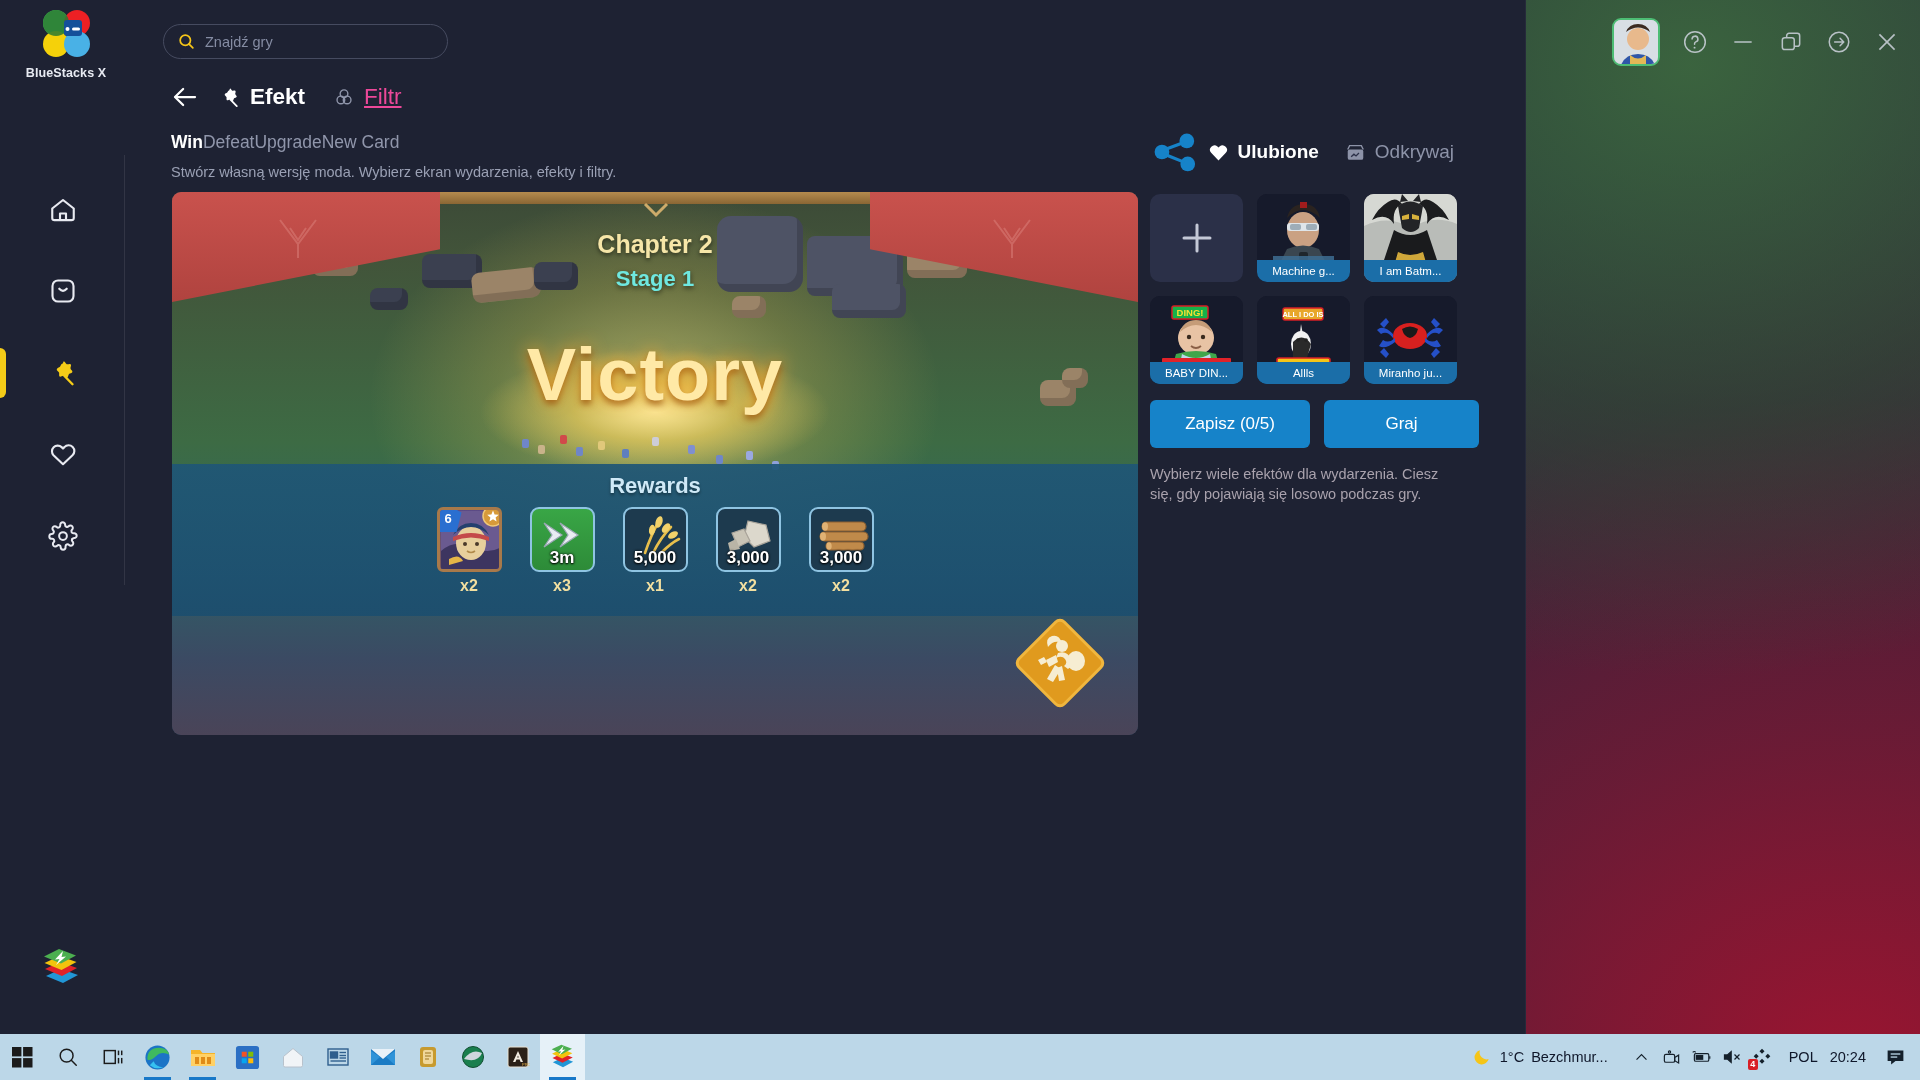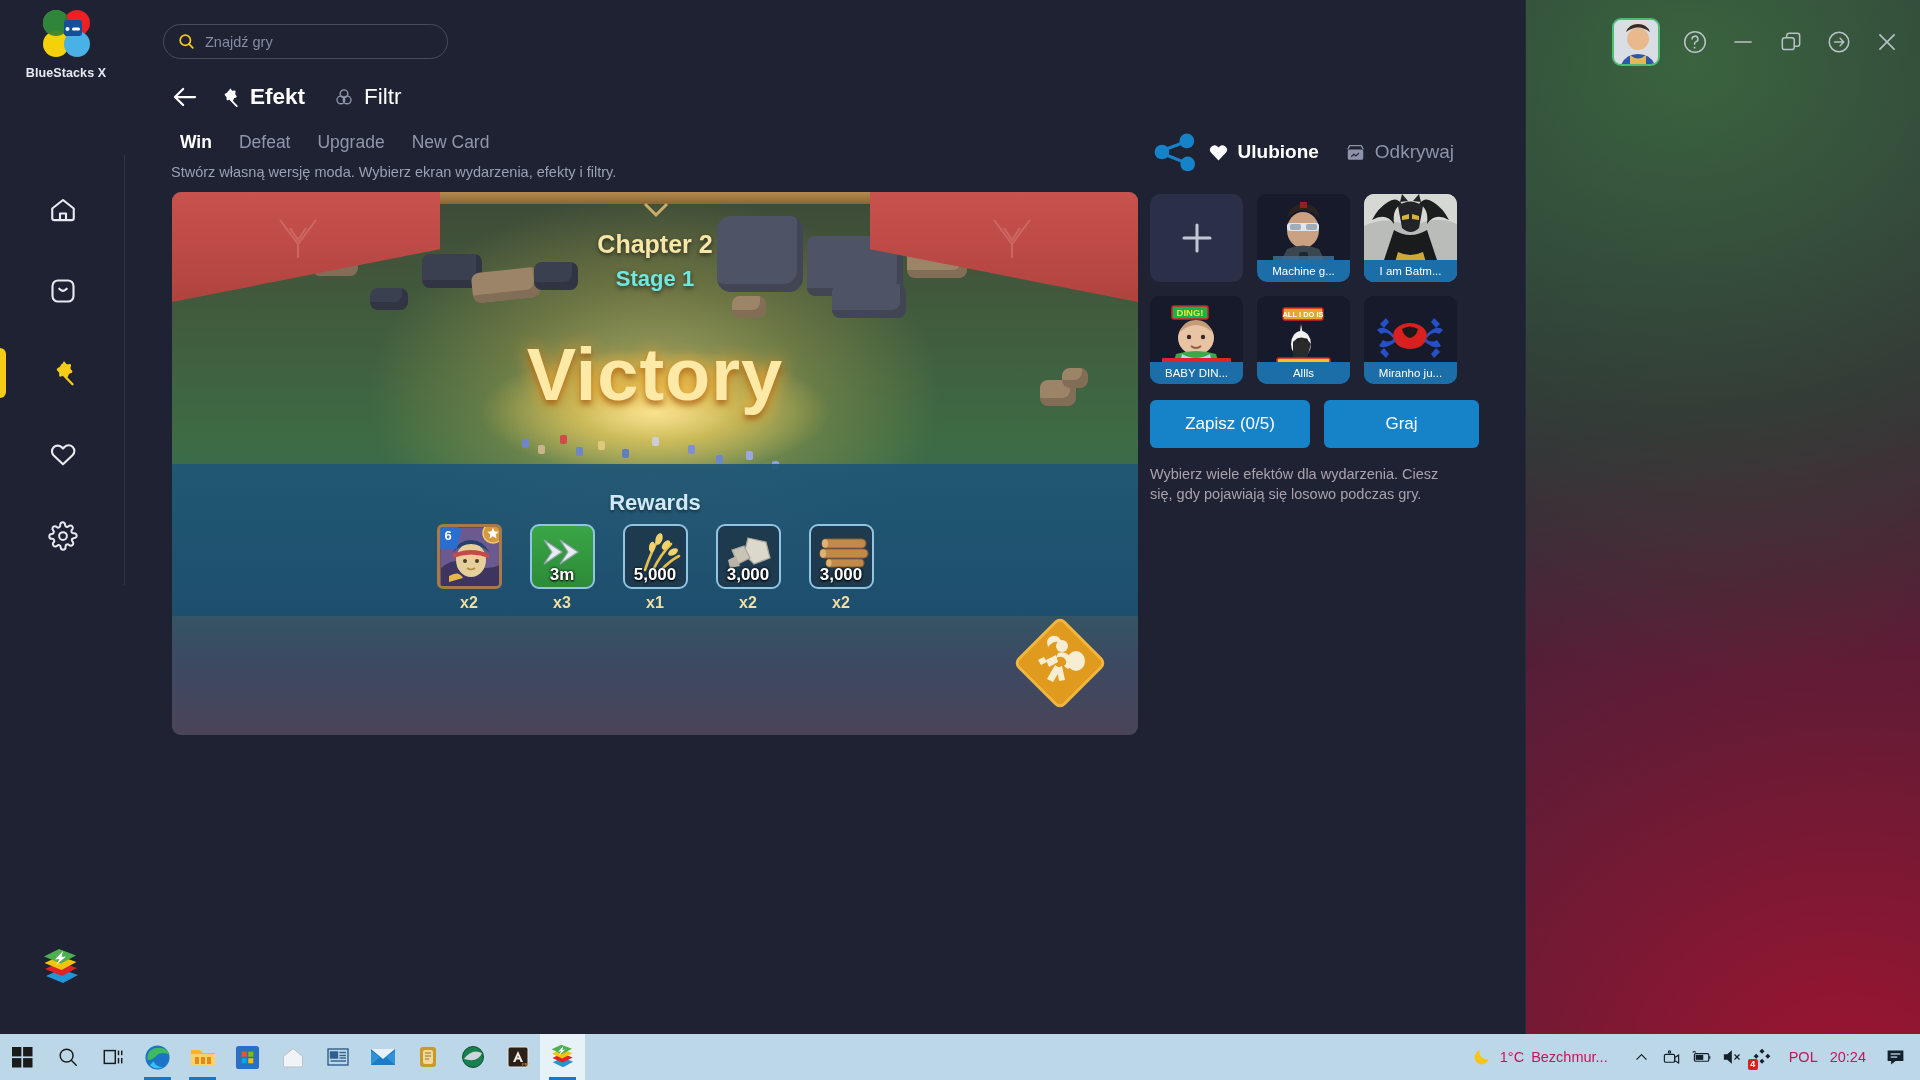--- a/index.html
+++ b/index.html
@@ -59,24 +59,24 @@
   .rail-active-bar{ position:absolute; left:-6px; width:12px; height:50px; background:#f5cc18; border-radius:6px;}
 
   .bs-bottom{ position:absolute; left:36px; bottom:42px; width:50px; height:50px; }
 
   
   .subhead{ position:absolute; left:170px; top:82px; display:flex; align-items:center; gap:0; }
   .back-arrow{ width:30px;height:30px; margin-right:18px; cursor:pointer;}
   .tool{ display:flex; align-items:center; gap:9px; margin-right:28px; cursor:pointer;}
   .tool .lbl{ font-size:22.5px; font-weight:bold; }
   .tool.active .lbl{ color:#ffffff; }
-  .tool.dim .lbl{ color:#ffffff; font-weight:normal; }
-
-  
-  .tabs{ position:absolute; left:180px; top:132px; display:flex; gap:27px; align-items:flex-end;}
+  .tool.dim .lbl{ color:#ec4899; font-weight:normal;text-decoration:underline; }
+
+  
+  .tabs{ position:absolute; left:171px; top:132px; display:flex; align-items:flex-end;}
   .tab{ font-size:17.5px; color:#9096ab; cursor:pointer; }
   .tab.sel{ color:#fff; font-weight:bold; }
   .subtitle{ position:absolute; left:171px; top:164px; font-size:14.5px; color:#9aa0b4; }
 
   
   .preview{
     position:absolute; left:172px; top:192px; width:966px; height:543px;
     border-radius:9px; overflow:hidden; background:#23435c;
   }
   .pv-sky{ position:absolute; inset:0;
@@ -104,21 +104,21 @@
     background:radial-gradient(ellipse 250px 90px at 50% 50%, rgba(255,232,150,.95) 0%, rgba(255,214,90,.55) 32%, rgba(255,200,60,0) 70%);}
   .victory{ position:absolute; left:0; right:0; top:140px; text-align:center;
     font-size:74px; font-weight:bold; letter-spacing:1px;
     color:#ffe9a6; text-shadow:0 0 18px rgba(255,170,40,.9), 0 4px 6px rgba(120,50,0,.7);}
 
   .troops{position:absolute; left:330px; top:225px; width:330px; height:60px;}
   .troop{ position:absolute; width:7px;height:9px; border-radius:2px;}
 
   .rewards-panel{ position:absolute; left:0; right:0; top:272px; height:152px;
     background:linear-gradient(180deg, rgba(31,86,118,.93), rgba(28,78,110,.93)); }
-  .rewards-title{ text-align:center; font-size:22px; font-weight:bold; color:#cfe9f7; padding-top:26px; text-shadow:0 2px 3px rgba(0,0,0,.4);}
+  .rewards-title{ text-align:center; font-size:22px; font-weight:bold; color:#cfe9f7; padding-top:9px; text-shadow:0 2px 3px rgba(0,0,0,.4);}
   .reward-row{ display:flex; justify-content:center; gap:28px; margin-top:8px;}
   .reward{ width:65px; text-align:center; position:relative;}
   .r-tile{ width:65px;height:65px; border-radius:9px; border:2px solid #8fc4e2; position:relative; overflow:hidden;
     display:flex;align-items:flex-end;justify-content:center; background:#1d3a4e;}
   .r-tile.hero{ border:3px solid #a8794a; background:linear-gradient(#5b4a86,#7b5a57); border-radius:6px;}
   .r-tile.green{ background:linear-gradient(#39a646,#2d8b38); }
   .r-num{ font-size:17px; font-weight:bold; color:#fff; text-shadow:0 0 3px #000,0 1px 2px #000; margin-bottom:2px; z-index:3;}
   .r-mult{ font-size:16px; font-weight:bold; color:#f2dfa0; margin-top:5px;}
   .lvl-badge{ position:absolute; left:-5px; top:-5px; width:27px;height:27px; background:#2a6fd0;
      clip-path:polygon(50% 0,100% 28%,82% 100%,18% 100%,0 28%); display:flex;align-items:center;justify-content:center;
@@ -151,21 +151,21 @@
   .hint{ margin-top:16px; font-size:14.5px; color:#a9a2ad; line-height:1.38; width:300px;}
 
   
   .taskbar{ position:absolute; left:0; bottom:0; width:1920px; height:46px; background:#bcd7e8;
     display:flex; align-items:center; }
   .tb-left{ display:flex; align-items:center; }
   .tb-item{ width:45px;height:46px; display:flex;align-items:center;justify-content:center; position:relative; cursor:pointer;}
   .tb-item.active-app{ background:#e6f1f8; }
   .tb-underline{ position:absolute; bottom:0; left:9px; width:27px; height:3px; background:#1878c8;}
   .tb-right{ margin-left:auto; display:flex; align-items:center; gap:0; padding-right:10px; color:#14202b;}
-  .tb-txt{ font-size:14.5px; color:#be185d; }
+  .tb-txt{ font-size:14.5px; color:#0f172a; }
   .tray-ico{ width:30px;height:46px; display:flex;align-items:center;justify-content:center; cursor:pointer;}
 </style>
 </head>
 <body>
 
 <div id="wallpaper"></div>
 
 <div class="winbtns">
   <div class="avatar">
     <svg viewBox="0 0 48 48" width="48" height="48">

